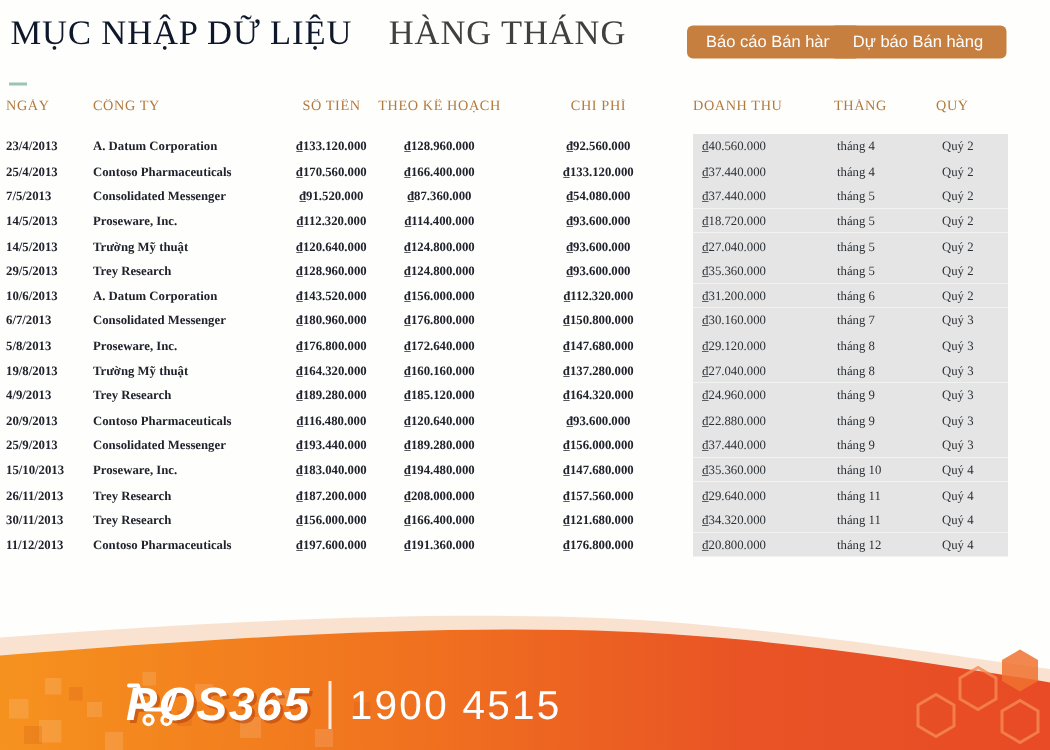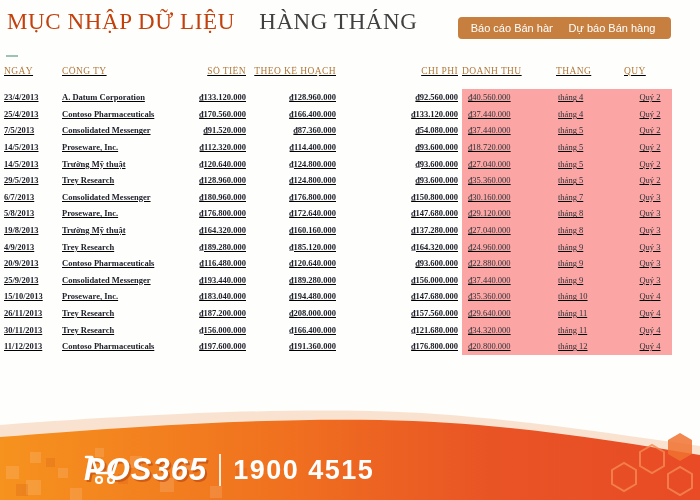--- a/index.html
+++ b/index.html
@@ -5,63 +5,63 @@
   html,body{margin:0;padding:0;}
   body{
     width:700px;height:500px;position:relative;overflow:hidden;
     background:#fefefd;font-family:"Liberation Serif",serif;
   }
   
   .page-title{
     position:absolute;left:7px;top:9px;font-size:23px;letter-spacing:.6px;
     white-space:nowrap;font-weight:normal;
   }
-  .title-accent{color:#c2410c;}
+  .title-accent{color:#0f172a;}
   .title-rest{color:#404040;margin-left:18px;}
   .title-mark{position:absolute;left:6px;top:55px;width:12px;height:2px;background:#9cc4b4;}
   .hdr-btn{
     position:absolute;top:17px;height:22px;border:none;border-radius:4px;
     background:#c67f3e;color:#fff;font-family:"Liberation Sans",sans-serif;
     font-size:11px;line-height:22px;text-align:center;padding:0 10px;cursor:pointer;
     box-sizing:border-box;
   }
   #btn-report{left:458px;width:116px;}
   #btn-forecast{left:553px;width:118px;}
   
   table.report{
     position:absolute;left:4px;top:66px;width:668px;
-    border-collapse:collapse;table-layout:fixed;text-decoration:underline;
+    border-collapse:collapse;table-layout:fixed;
   }
   th{
     font-weight:normal;color:#b2793c;font-size:9.5px;letter-spacing:.4px;
     padding:0 0 7px 0;height:16px;vertical-align:top;white-space:nowrap;overflow:hidden;
   }
   td{
     font-size:8.5px;font-weight:bold;color:#20222c;height:16.6px;
     padding:0;white-space:nowrap;overflow:hidden;vertical-align:middle;
   }
-  .al{text-align:left;} .ar{text-align:right;margin-left:46px;}
+  .al{text-align:left;} .ar{text-align:center;margin-left:46px;}
   td.ar{padding-right:4px;} th.ar{padding-right:4px;}
   td.c-green{
-    background:#fca5a5;font-weight:normal;color:#2c3136;padding-left:6px;
-  }
-  td.c-th{padding-left:2px;} td.c-qt{padding-left:4px;text-align:center;}
+    background:#e5e5e5;font-weight:normal;color:#2c3136;padding-left:6px;
+  }
+  td.c-th{padding-left:2px;} td.c-qt{padding-left:4px;}
   
   .footer{position:absolute;left:0;bottom:0;width:700px;height:92px;}
   .footer svg{position:absolute;left:0;top:0;}
   .footer-brand{
     position:absolute;left:84px;top:44px;display:flex;align-items:center;
     color:#fff;font-family:"Liberation Sans",sans-serif;
   }
   .brand-name{
     font-size:31px;font-weight:bold;font-style:italic;letter-spacing:1px;
     text-shadow:2px 2px 0 rgba(170,55,10,.5);
   }
   .brand-divider{width:2px;height:32px;background:#fff;opacity:.85;margin:0 12px;}
-  .brand-phone{font-size:27px;font-weight:bold;letter-spacing:1.5px;}
+  .brand-phone{font-size:27px;font-weight:normal;letter-spacing:1.5px;}
   .footer-slogan{
     position:absolute;right:30px;top:36px;text-align:right;color:#fff;
     font-family:"Liberation Sans",sans-serif;font-style:italic;font-weight:bold;
     font-size:19px;line-height:24px;letter-spacing:.3px;white-space:nowrap;
   }
   .streak{
     display:inline-block;height:4px;background:#fff;margin:0 9px 4px 0;
     vertical-align:middle;transform:skewX(-32deg);border-radius:2px;opacity:.95;
   }
   .s1{width:32px;} .s2{width:24px;}
@@ -157,20 +157,30 @@
         <td class="al">29/5/2013</td>
         <td class="al">Trey Research</td>
         <td class="ar">₫128.960.000</td>
         <td class="ar">₫124.800.000</td>
         <td class="ar">₫93.600.000</td>
         <td class="al c-green">₫35.360.000</td>
         <td class="al c-green c-th">tháng 5</td>
         <td class="al c-green c-qt">Quý 2</td>
       </tr>
       <tr>
+        <td class="al">10/6/2013</td>
+        <td class="al">A. Datum Corporation</td>
+        <td class="ar">₫143.520.000</td>
+        <td class="ar">₫156.000.000</td>
+        <td class="ar">₫112.320.000</td>
+        <td class="al c-green">₫31.200.000</td>
+        <td class="al c-green c-th">tháng 6</td>
+        <td class="al c-green c-qt">Quý 2</td>
+      </tr>
+      <tr>
         <td class="al">6/7/2013</td>
         <td class="al">Consolidated Messenger</td>
         <td class="ar">₫180.960.000</td>
         <td class="ar">₫176.800.000</td>
         <td class="ar">₫150.800.000</td>
         <td class="al c-green">₫30.160.000</td>
         <td class="al c-green c-th">tháng 7</td>
         <td class="al c-green c-qt">Quý 3</td>
       </tr>
       <tr>

